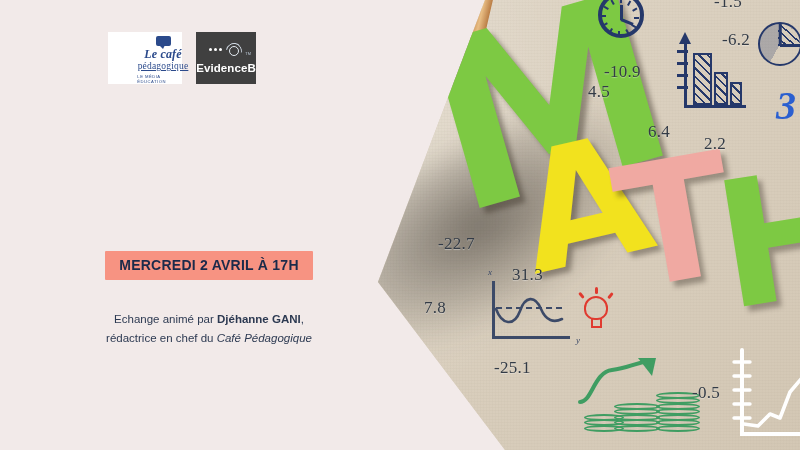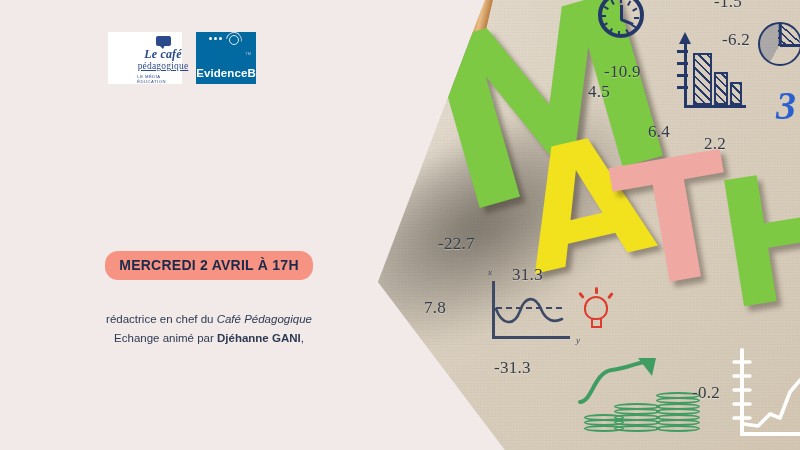--- a/index.html
+++ b/index.html
@@ -41,23 +41,23 @@
   .logo-cafe-l2{
     font-family:"Liberation Serif", serif; font-size:9.5px; color:#2b4a8b;
     line-height:1.1; letter-spacing:.2px;text-decoration:underline;
   }
   .logo-cafe-l3{
     font-size:3.1px; color:#2b4a8b; letter-spacing:.35px;
     transform:scale(1.35); transform-origin:center; margin-top:2.5px;
   }
 
   .logo-evb{
-    width:60px; height:52px; background:#0369a1;
-    display:flex; flex-direction:column; align-items:center; justify-content:flex-start;
-    position:relative; gap:18px;
+    width:60px; height:52px; background:#404040;
+    display:flex; flex-direction:column; align-items:center; justify-content:center;
+    position:relative; gap:2px;
   }
   .evb-mark{ width:34px; height:17px; position:relative; }
   .evb-ring{
     position:absolute; right:1px; top:0px; width:16px; height:16px;
     border:1.4px solid #cfd8e2; border-radius:50%;
     border-left-color:transparent; border-bottom-color:transparent;
     transform:rotate(-35deg);
   }
   .evb-ring2{
     position:absolute; right:4px; top:3px; width:10px; height:10px;
@@ -81,21 +81,21 @@
   }
   .title-l1{ display:block; }
   .title-l2{ display:block; }
 
   .date-badge-wrap{
     position:absolute; left:0; top:251px; width:418px; text-align:center;
   }
   .date-badge{
     display:inline-block; background:#f79382; color:#1b2a4a;
     font-size:14px; font-weight:bold; letter-spacing:.25px;
-    padding:6px 14px 7px; border-radius:13px;
+    padding:6px 14px 7px; border-radius:1px;
   }
 
   .credit{
     position:absolute; left:0; top:310px; width:418px; text-align:center;
     font-size:11.5px; color:#2d3a52; line-height:1.62;
   }
   .credit b{ font-weight:bold; }
   .credit i{ font-style:italic; }
 
   
@@ -375,22 +375,22 @@
 
   <span class="num" style="left:714px;top:-8px">-1.5</span>
   <span class="num" style="left:722px;top:30px">-6.2</span>
   <span class="num" style="left:604px;top:62px">-10.9</span>
   <span class="num" style="left:588px;top:82px">4.5</span>
   <span class="num" style="left:648px;top:122px">6.4</span>
   <span class="num" style="left:704px;top:134px">2.2</span>
   <span class="num" style="left:438px;top:234px">-22.7</span>
   <span class="num" style="left:424px;top:298px">7.8</span>
   <span class="num" style="left:512px;top:265px">31.3</span>
-  <span class="num" style="left:494px;top:358px">-31.3</span>
-  <span class="num" style="left:692px;top:383px">-0.2</span>
+  <span class="num" style="left:494px;top:358px">-25.1</span>
+  <span class="num" style="left:692px;top:383px">-0.5</span>
 </div>
 <div class="edge-glow"></div>
 
 <div class="left-panel">
 
   <div class="logos">
     <div class="logo-cafe">
       <div class="logo-bubble"></div>
       <div class="logo-cafe-l1">Le café</div>
       <div class="logo-cafe-l2">pédagogique</div>
@@ -412,19 +412,19 @@
 
   <h1 class="title">
   </h1>
 
   <div class="date-badge-wrap">
     <span class="date-badge">MERCREDI 2 AVRIL À 17H</span>
   </div>
 
   <div class="credit">
     <div>
+      <span>Echange animé par </span><b>Djéhanne GANI</b><span>,</span>
+    </div>
+    <div>
       <span>rédactrice en chef du </span><i>Café Pédagogique</i>
     </div>
-    <div>
-      <span>Echange animé par </span><b>Djéhanne GANI</b><span>,</span>
-    </div>
   </div>
 </div>
 
 </body></html>

